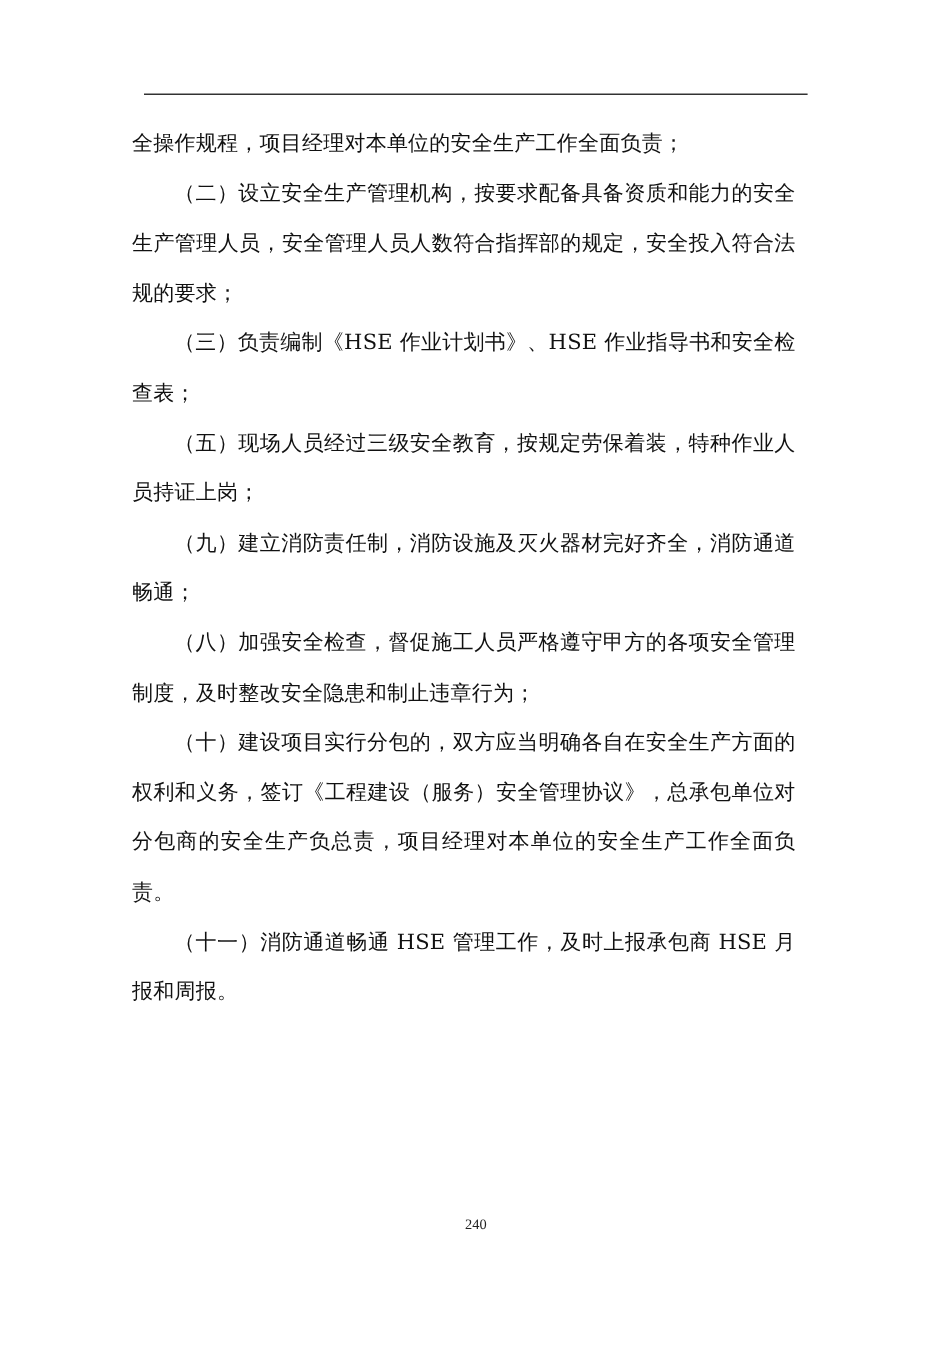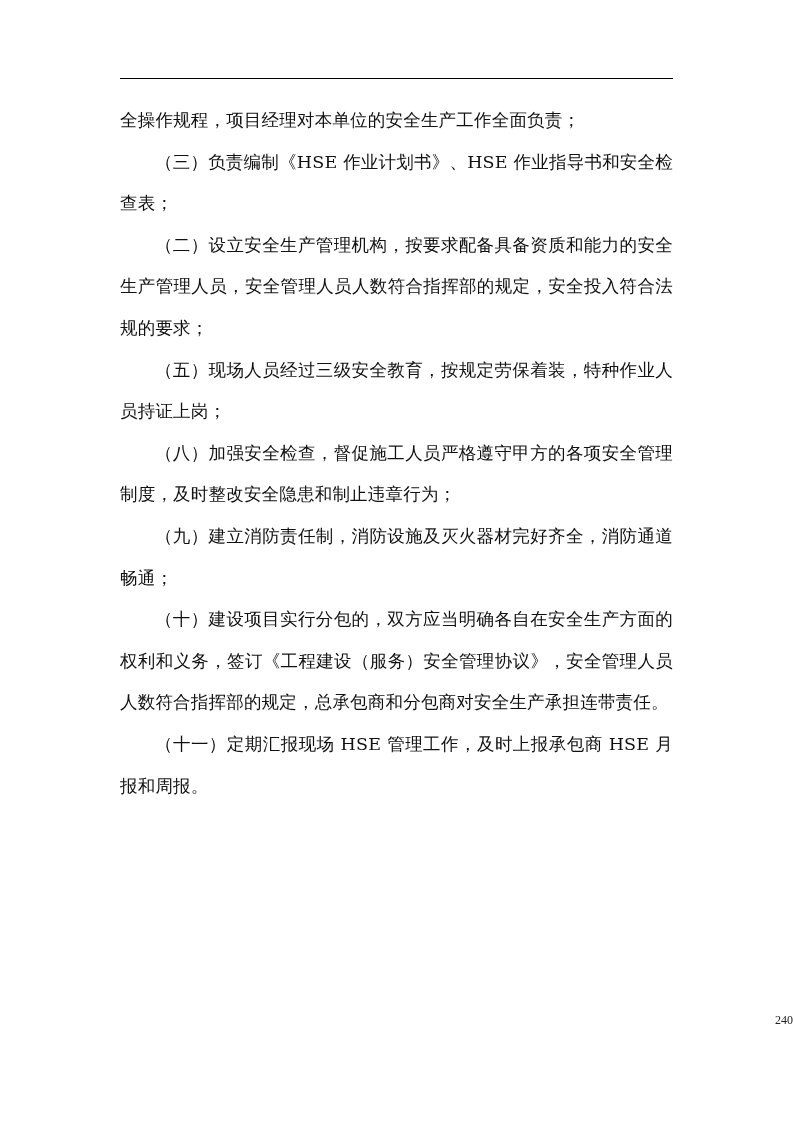--- a/index.html
+++ b/index.html
@@ -18,55 +18,55 @@
   .header-rule {
     position: absolute;
     left: 120px;
     top: 78px;
     width: 553px;
     height: 0;
     border-top: 1.3px solid #000000;
   }
   .content {
     position: absolute;
-    left: 120px;
+    left: 110px;
     top: 100px;
     width: 553px;
   }
   .para {
     margin: 0;
     font-size: 17.5px;
     line-height: 41.6px;
     text-align: justify;
     text-justify: inter-character;
     letter-spacing: 0.2px;
   }
   .para.indent {
     text-indent: 35px;
   }
   .page-number {
     position: absolute;
     left: 0;
     width: 793px;
     top: 1013px;
-    text-align: right;
+    text-align: center;
     font-family: "Liberation Serif", "DejaVu Serif", serif;
     font-size: 12px;
     color: #222222;
   }
 </style>
 </head>
 <body>
 
 <div class="header-rule"></div>
 
 <div class="content">
   <p class="para">全操作规程，项目经理对本单位的安全生产工作全面负责；</p>
+  <p class="para indent">（二）设立安全生产管理机构，按要求配备具备资质和能力的安全生产管理人员，安全管理人员人数符合指挥部的规定，安全投入符合法规的要求；</p>
   <p class="para indent">（三）负责编制《HSE 作业计划书》、HSE 作业指导书和安全检查表；</p>
-  <p class="para indent">（二）设立安全生产管理机构，按要求配备具备资质和能力的安全生产管理人员，安全管理人员人数符合指挥部的规定，安全投入符合法规的要求；</p>
   <p class="para indent">（五）现场人员经过三级安全教育，按规定劳保着装，特种作业人员持证上岗；</p>
+  <p class="para indent">（九）建立消防责任制，消防设施及灭火器材完好齐全，消防通道畅通；</p>
   <p class="para indent">（八）加强安全检查，督促施工人员严格遵守甲方的各项安全管理制度，及时整改安全隐患和制止违章行为；</p>
-  <p class="para indent">（九）建立消防责任制，消防设施及灭火器材完好齐全，消防通道畅通；</p>
-  <p class="para indent">（十）建设项目实行分包的，双方应当明确各自在安全生产方面的权利和义务，签订《工程建设（服务）安全管理协议》，安全管理人员人数符合指挥部的规定，总承包商和分包商对安全生产承担连带责任。</p>
-  <p class="para indent">（十一）定期汇报现场 HSE 管理工作，及时上报承包商 HSE 月报和周报。</p>
+  <p class="para indent">（十）建设项目实行分包的，双方应当明确各自在安全生产方面的权利和义务，签订《工程建设（服务）安全管理协议》，总承包单位对分包商的安全生产负总责，项目经理对本单位的安全生产工作全面负责。</p>
+  <p class="para indent">（十一）消防通道畅通 HSE 管理工作，及时上报承包商 HSE 月报和周报。</p>
 </div>
 
 <div class="page-number">240</div>
 
 </body></html>

